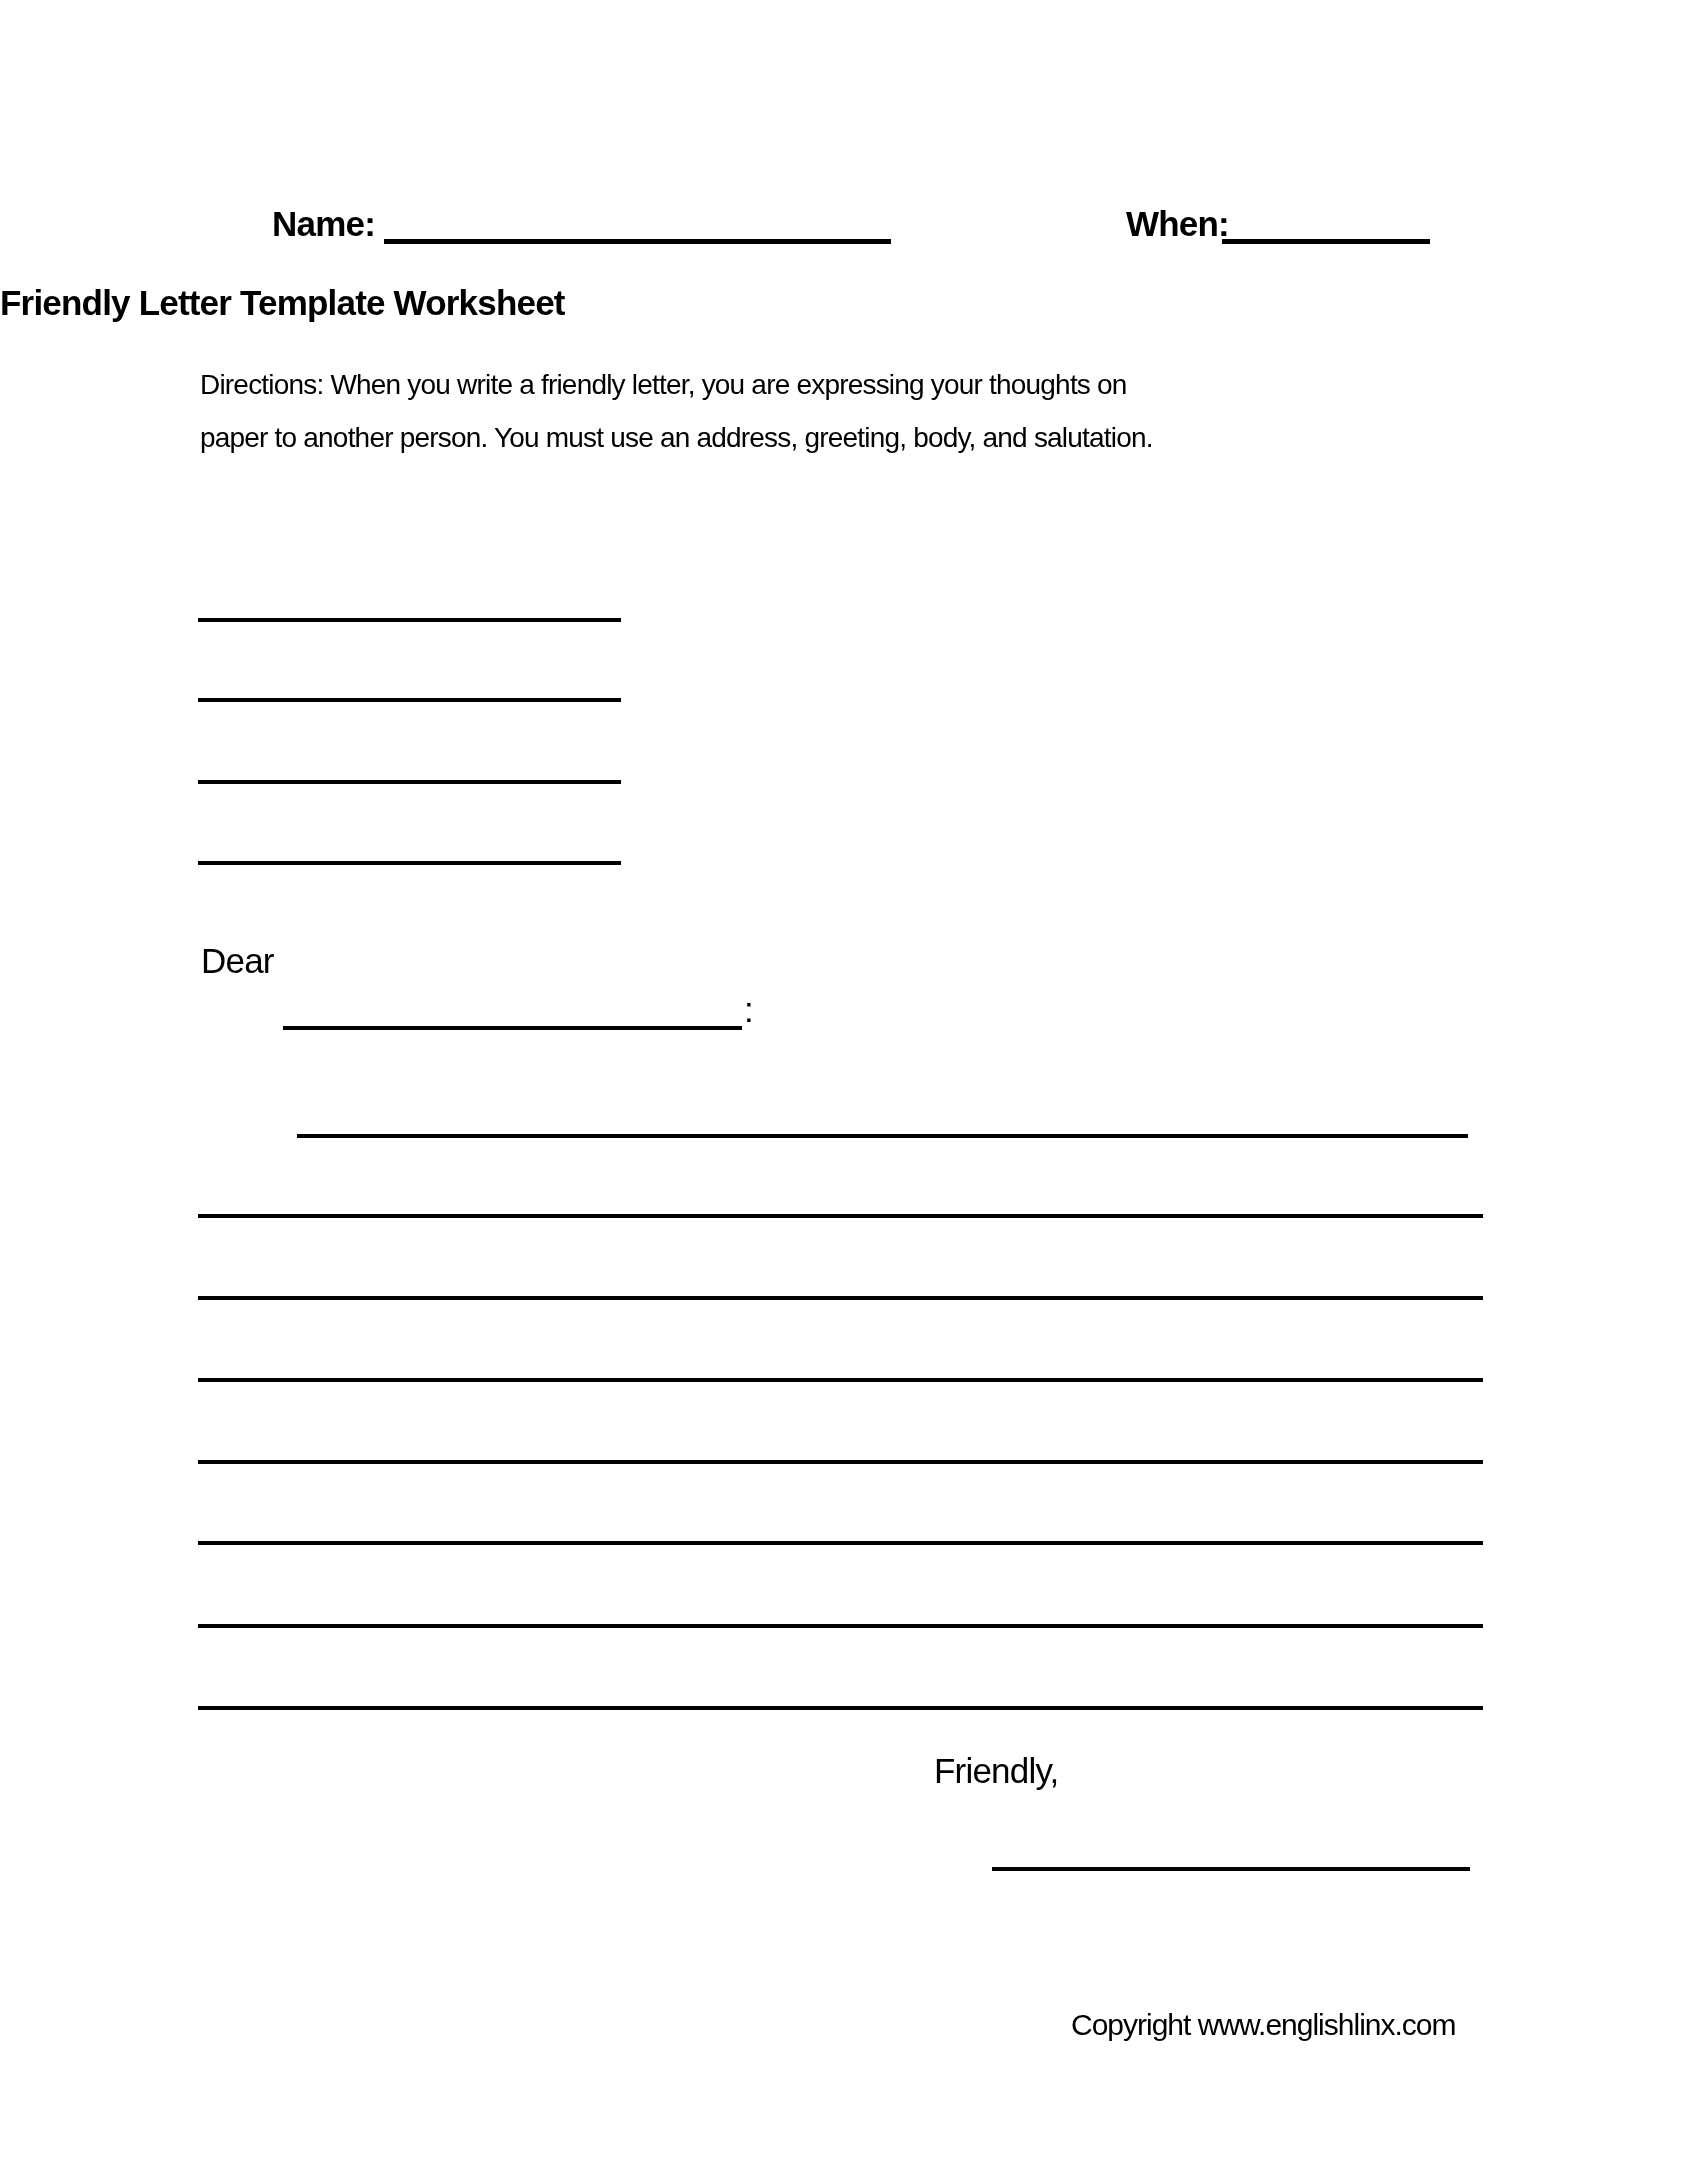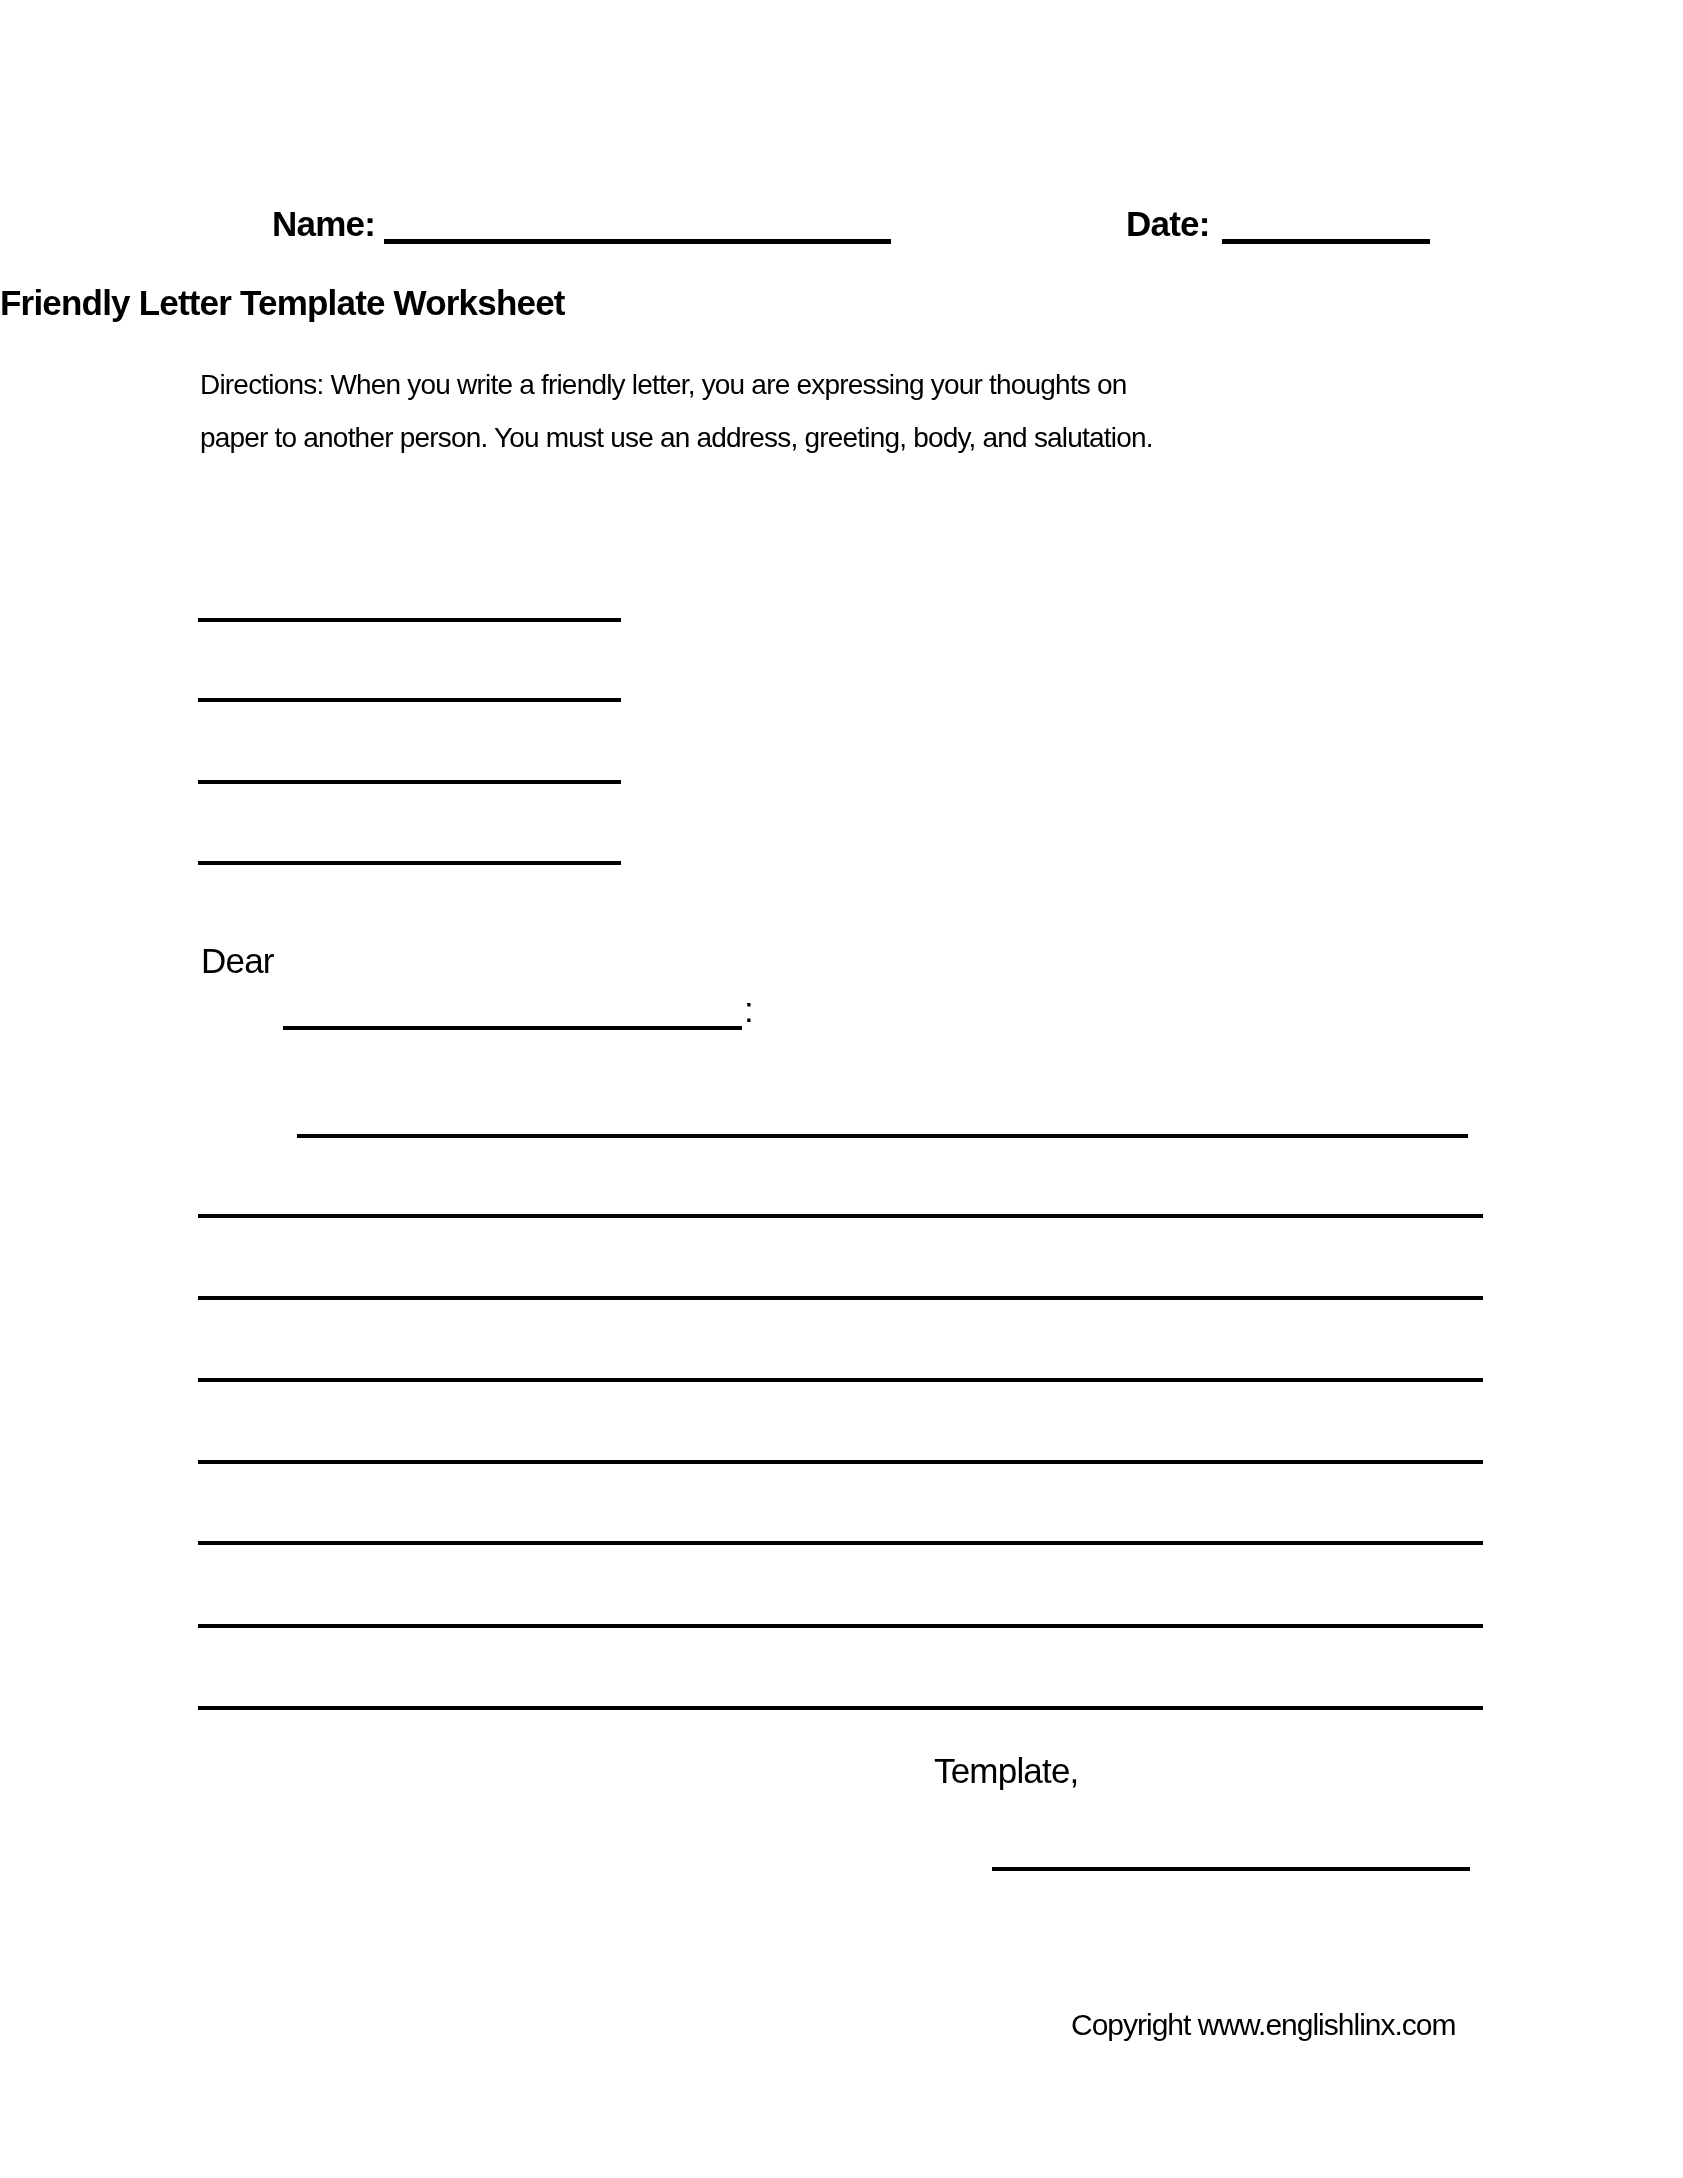--- a/index.html
+++ b/index.html
@@ -62,21 +62,21 @@
   .copyright { left: 1071px; top: 2006px; font-size: 30px; letter-spacing: -1px; }
 </style>
 </head>
 <body>
 
 <div class="page">
 
   <span class="txt bold name-label">Name:</span>
   <div class="rule name-line"></div>
 
-  <span class="txt bold date-label">Date:</span>
+  <span class="txt bold date-label">When:</span>
   <div class="rule date-line"></div>
 
   <div class="title">Friendly Letter Template Worksheet</div>
 
   <div class="directions">
     <div class="dir-line">Directions: When you write a friendly letter, you are expressing your thoughts on</div>
     <div class="dir-line">paper to another person. You must use an address, greeting, body, and salutation.</div>
   </div>
 
   <div id="address-block">
@@ -94,19 +94,19 @@
   <div id="body-lines-block">
       <div class="body-line"></div>
       <div class="body-line"></div>
       <div class="body-line"></div>
       <div class="body-line"></div>
       <div class="body-line"></div>
       <div class="body-line"></div>
       <div class="body-line"></div>
     </div>
 
-  <span class="txt sincerely">Template,</span>
+  <span class="txt sincerely">Friendly,</span>
   <div class="rule signature-line"></div>
 
   <span class="txt copyright">Copyright www.englishlinx.com</span>
 
 </div>
 
 
 </body></html>

